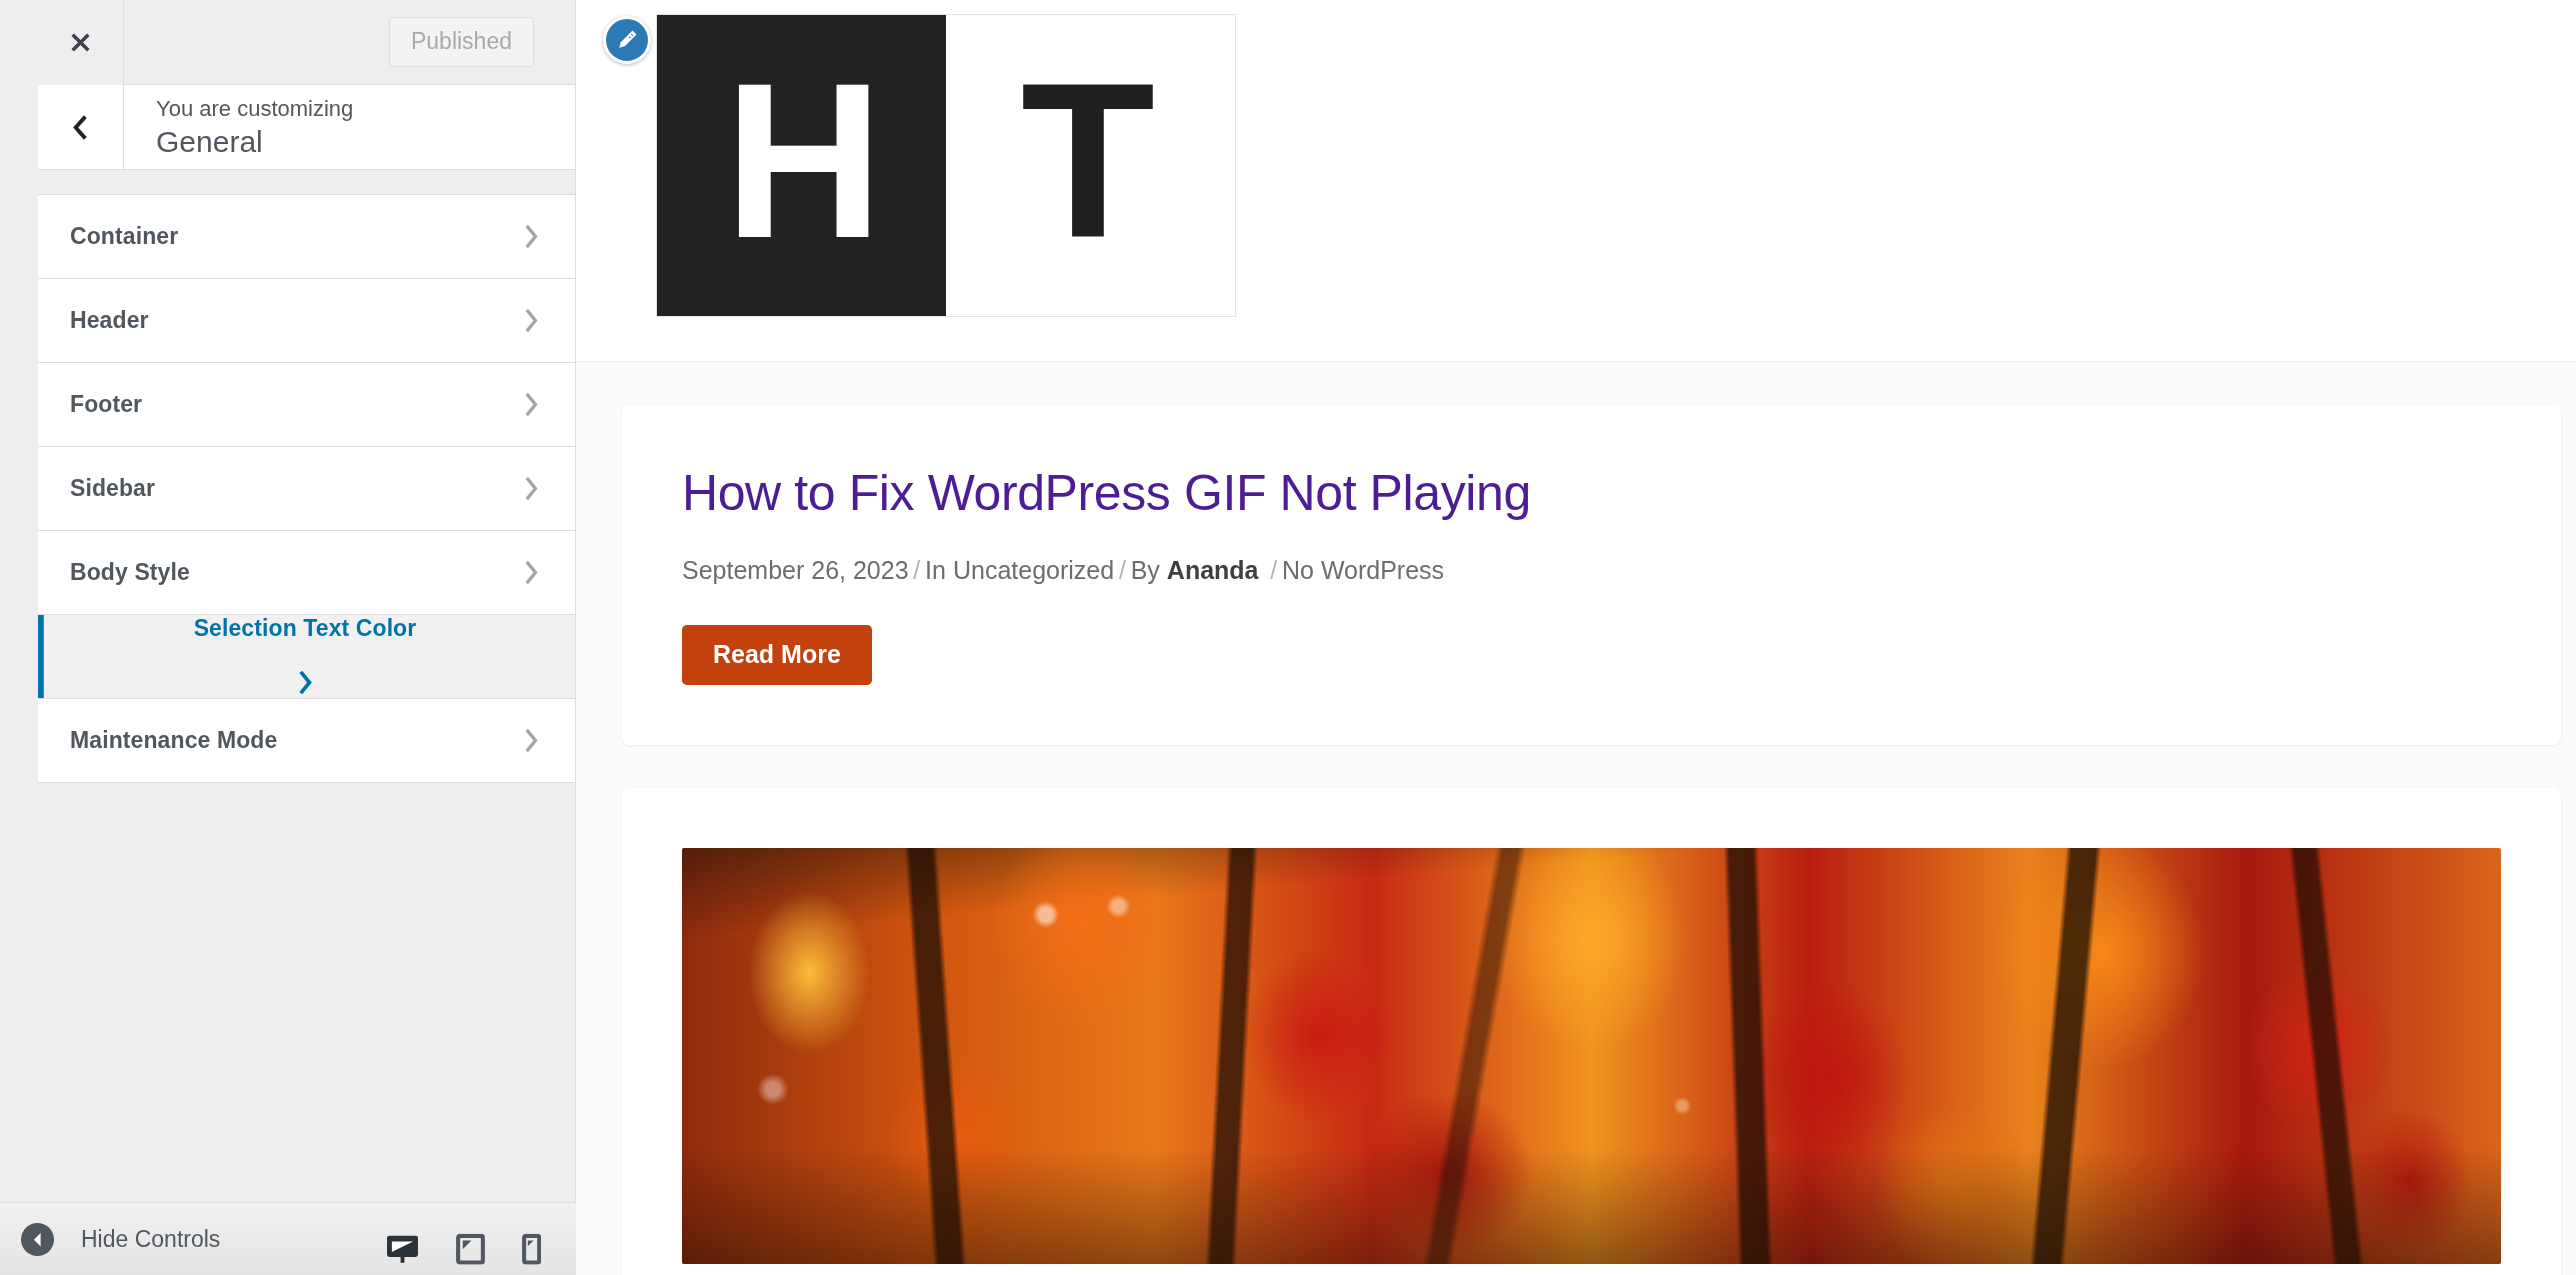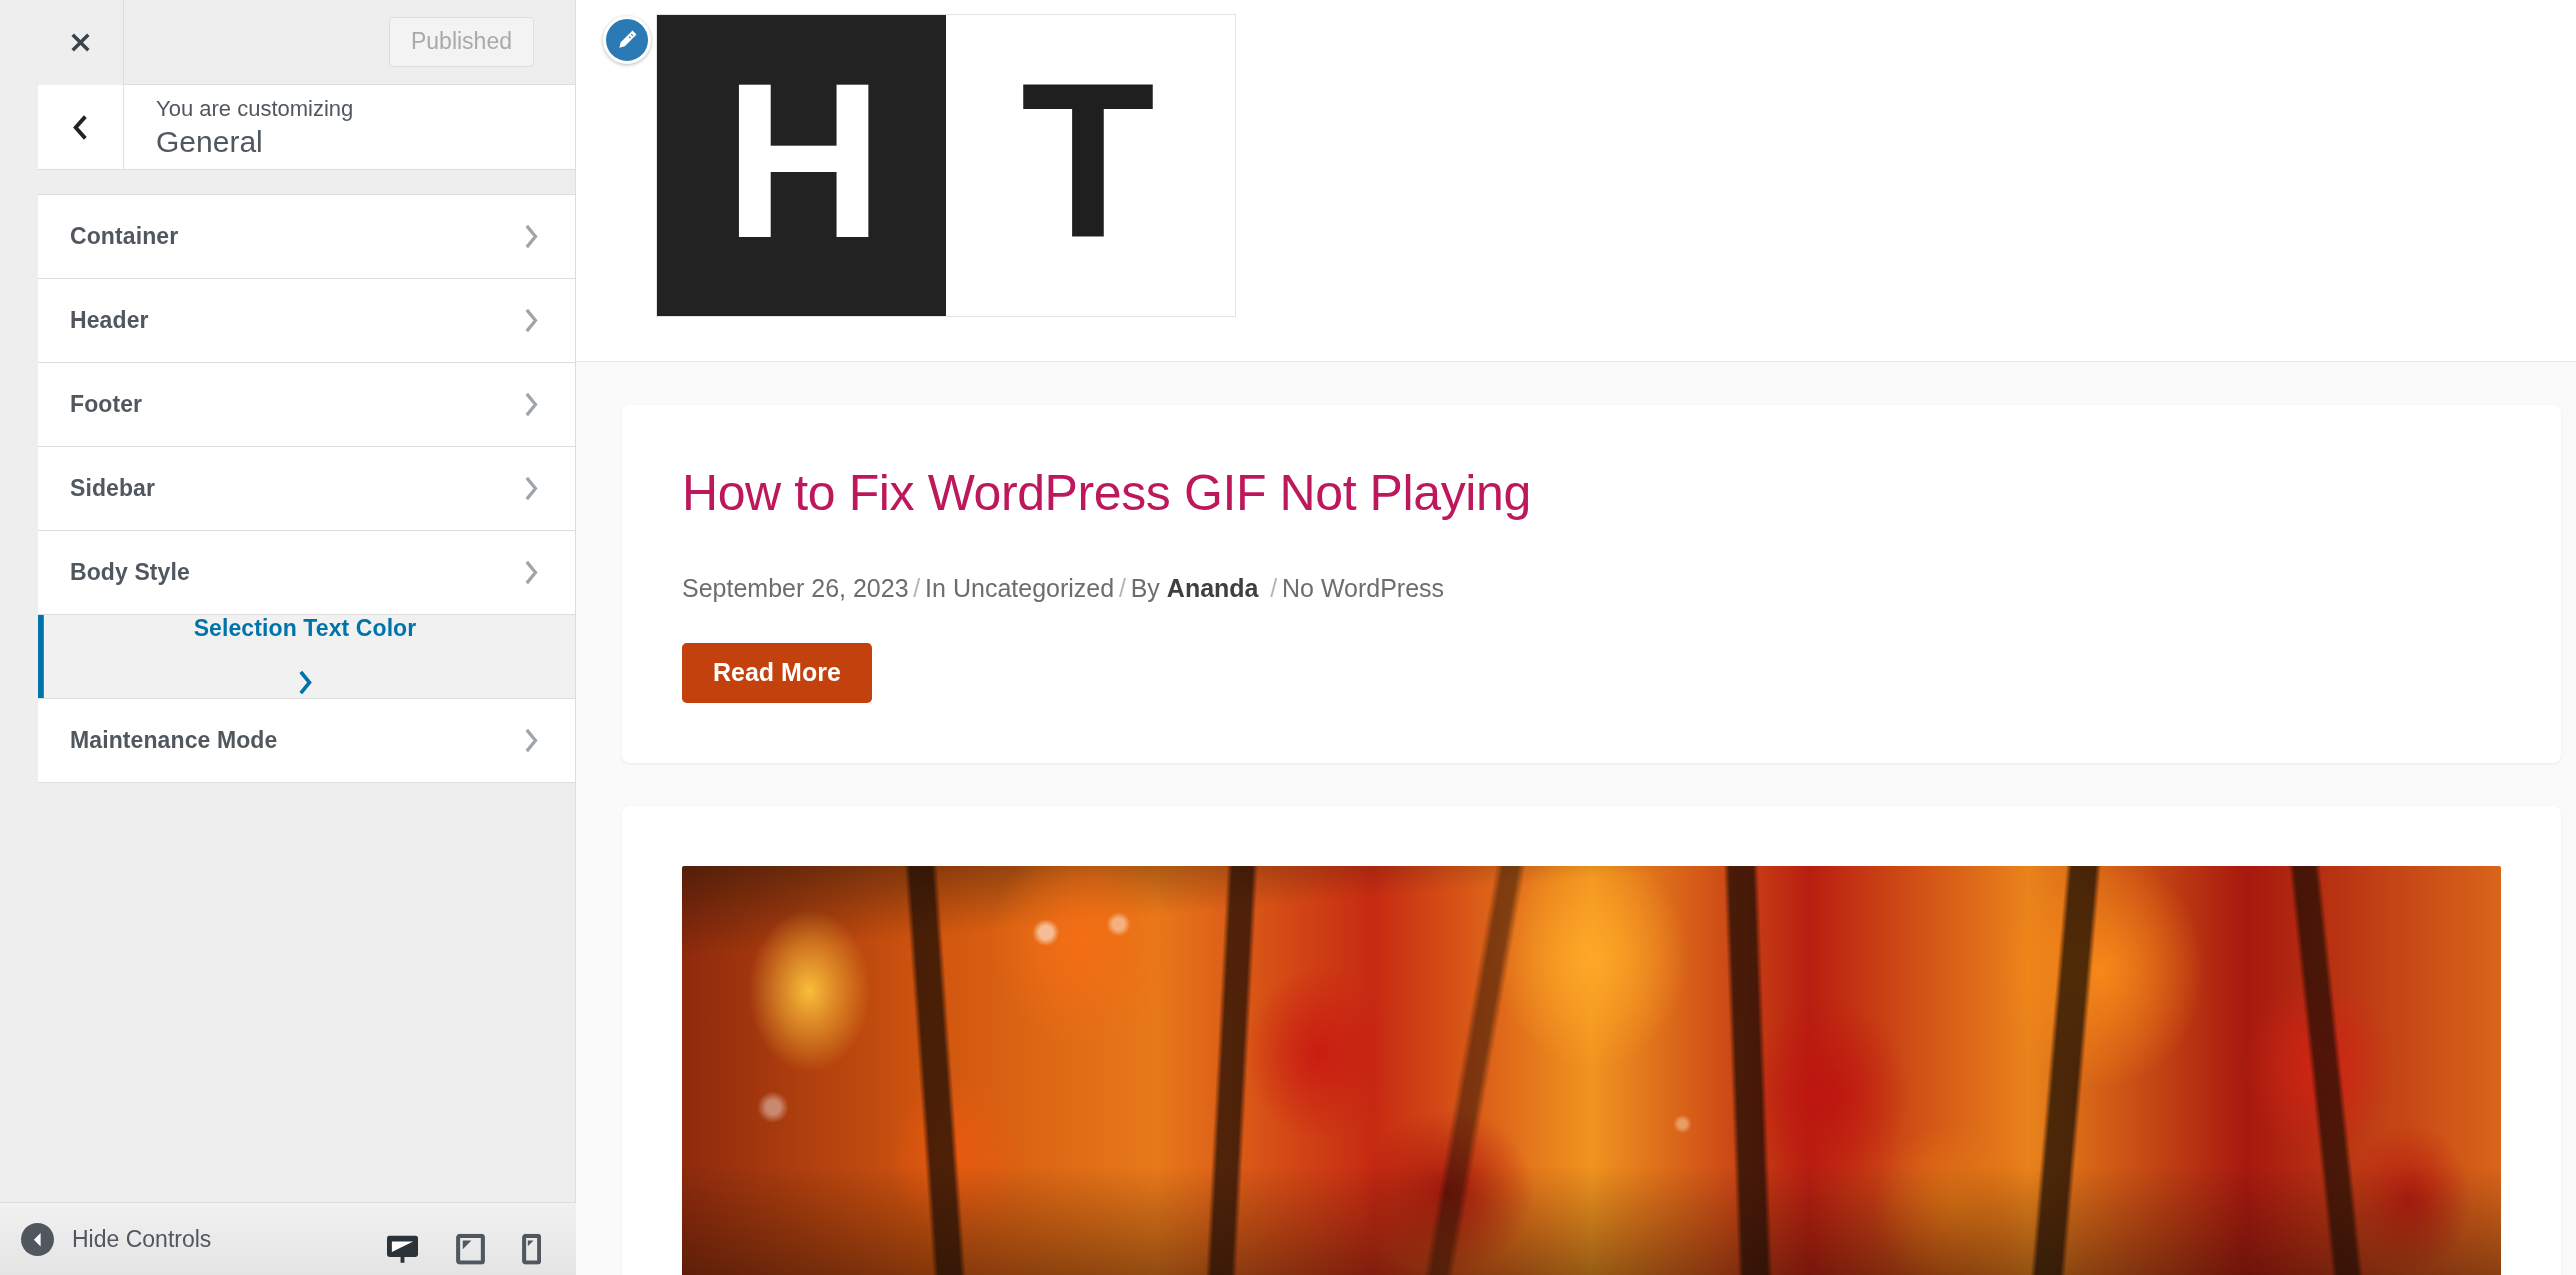--- a/index.html
+++ b/index.html
@@ -167,21 +167,21 @@
     background: #50575e;
     display: flex;
     align-items: center;
     justify-content: center;
     flex: 0 0 33px;
   }
   .collapse-circle svg { width: 13.5px; height: 15.5px; }
   .collapse-label {
     font-size: 23px;
     color: #50575e;
-    margin-left: 18px;
+    margin-left: 27px;
   }
   .device-group {
     margin-left: auto;
     display: flex;
     align-items: flex-end;
     gap: 37px;
     padding-right: 35px;
     transform: translateY(9.7px);
   }
   .device-btn {
@@ -276,24 +276,24 @@
     border-radius: 7.7px;
     box-shadow: 0 1px 2.9px rgba(0,0,0,0.07);
     padding: 60px 0 60px 0;
     margin-bottom: 43px;
   }
   .post-card .inner { padding: 0 60px; }
 
   .post-title {
     font-size: 50px;
     font-weight: 400;
-    color: #be185d;
+    color: #4c1d95;
     line-height: 1.15;
     letter-spacing: -0.4px;
-    margin-bottom: 49px;
+    margin-bottom: 31px;
     cursor: pointer;
   }
   .post-meta {
     font-size: 25px;
     color: #6d6d6d;
     line-height: 1.3;
     margin-bottom: 39px;
   }
   .post-meta .sep { color: #b5b5b5; padding: 0 4.8px; }
   .post-meta .author { font-weight: bold; color: #3f3f3f; }

